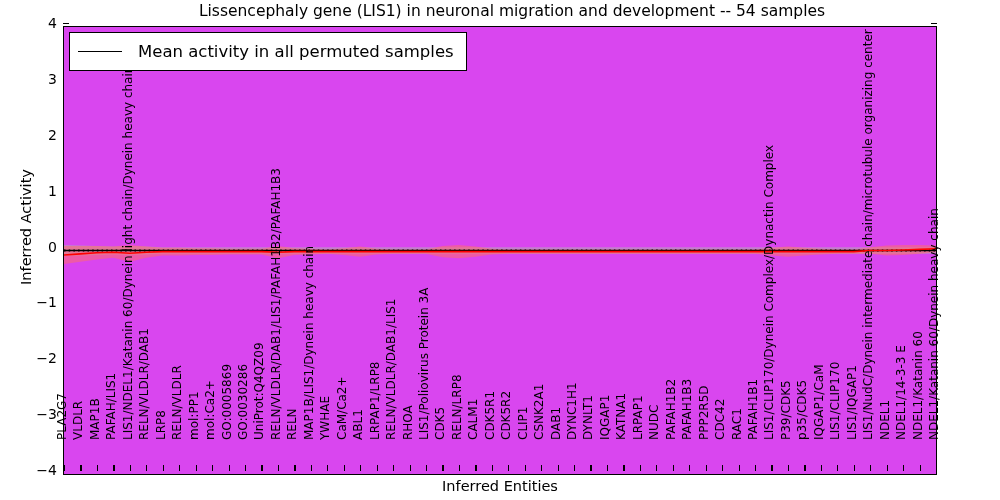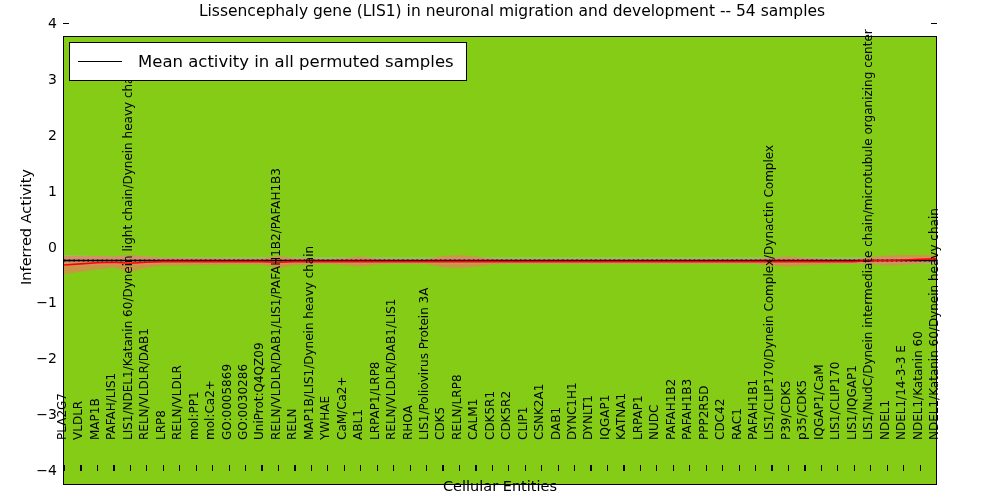--- a/index.html
+++ b/index.html
@@ -8,22 +8,22 @@
 
   #title{
     position:absolute;left:0;top:2px;width:1000px;text-align:center;
     font-size:15.5px;color:#000;font-family:"DejaVu Sans",sans-serif;
     white-space:nowrap;
     padding-left:12px;
   }
 
   
   #plot{
-    position:absolute;left:63px;top:36px;width:874px;height:449px;
-    border:1.2px solid #000;box-sizing:border-box;background:#84cc16;
+    position:absolute;left:63px;top:26px;width:874px;height:449px;
+    border:1.2px solid #000;box-sizing:border-box;background:#d946ef;
     overflow:hidden;
   }
 
   
   #ylabel{
     position:absolute;left:-194px;top:219px;width:440px;
     transform:rotate(-90deg);text-align:center;
     font-size:14.5px;color:#000;white-space:nowrap;
   }
   .ytick{position:absolute;right:943px;width:50px;text-align:right;font-size:14px;color:#000;transform:translateY(-50%);}
@@ -333,15 +333,15 @@
       <div class="xtickmark" style="left: 804.377px;"></div>
       <div class="xtickmark" style="left: 820.83px;"></div>
       <div class="xtickmark" style="left: 837.283px;"></div>
       <div class="xtickmark" style="left: 853.736px;"></div>
       <div class="xtickmark" style="left: 870.189px;"></div>
       <div class="xtickmark" style="left: 886.642px;"></div>
       <div class="xtickmark" style="left: 903.094px;"></div>
       <div class="xtickmark" style="left: 919.547px;"></div>
       <div class="xtickmark" style="left: 936px;"></div>
     </div>
-  <div id="xlabel">Cellular Entities</div>
+  <div id="xlabel">Inferred Entities</div>
 
 </div>
 
 </body></html>

